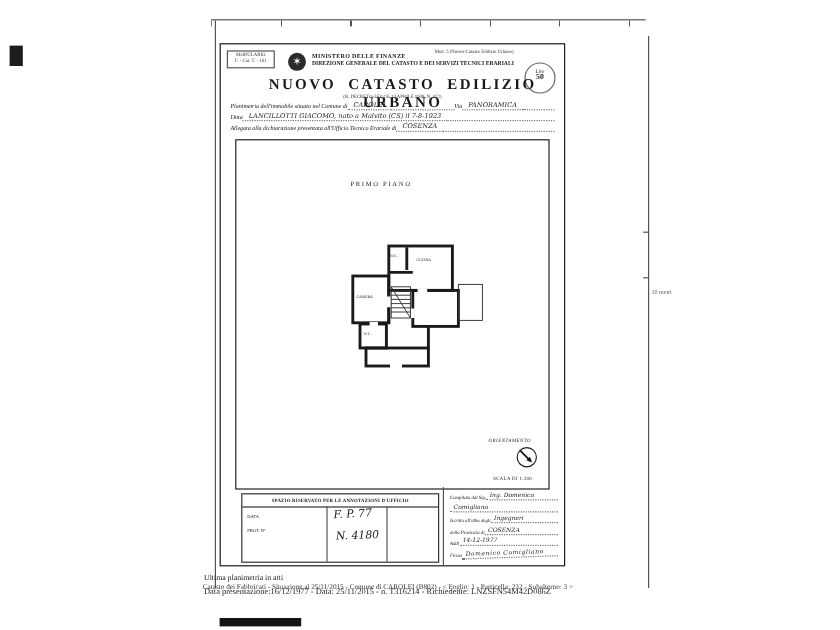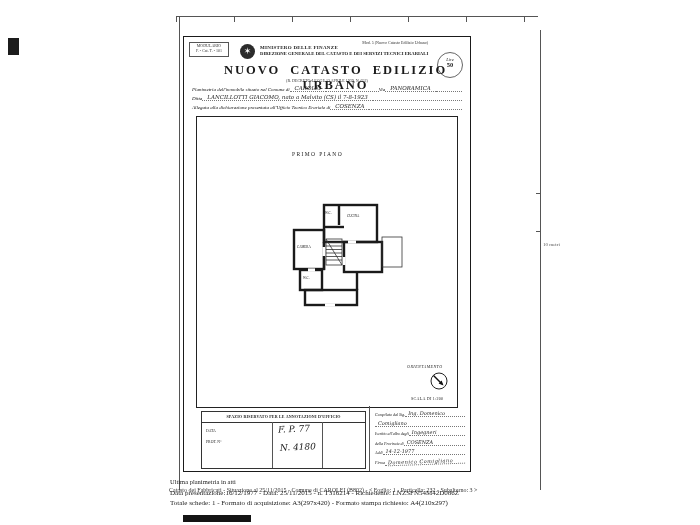--- a/index.html
+++ b/index.html
@@ -217,15 +217,14 @@
       <div class="cb-row">
         <span class="lbl">Firma</span>
         <span class="val hw sig">Domenico Comigliano</span>
       </div>
     </div>
 
   </div>
 
   <div class="abs small-meta nw" id="footer1">Ultima planimetria in atti</div>
   <div class="abs meta nw" id="footer2">Data presentazione:16/12/1977 - Data: 25/11/2015 - n. T316214 - Richiedente: LNZSFN54M42D086Z</div>
-  <div class="abs meta nw" id="footer3">Totale schede: 1 - Formato di acquisizione: A3(297x420) - Formato stampa richiesto: A4(210x297)</div>
 
 </div>
 
 </body></html>

